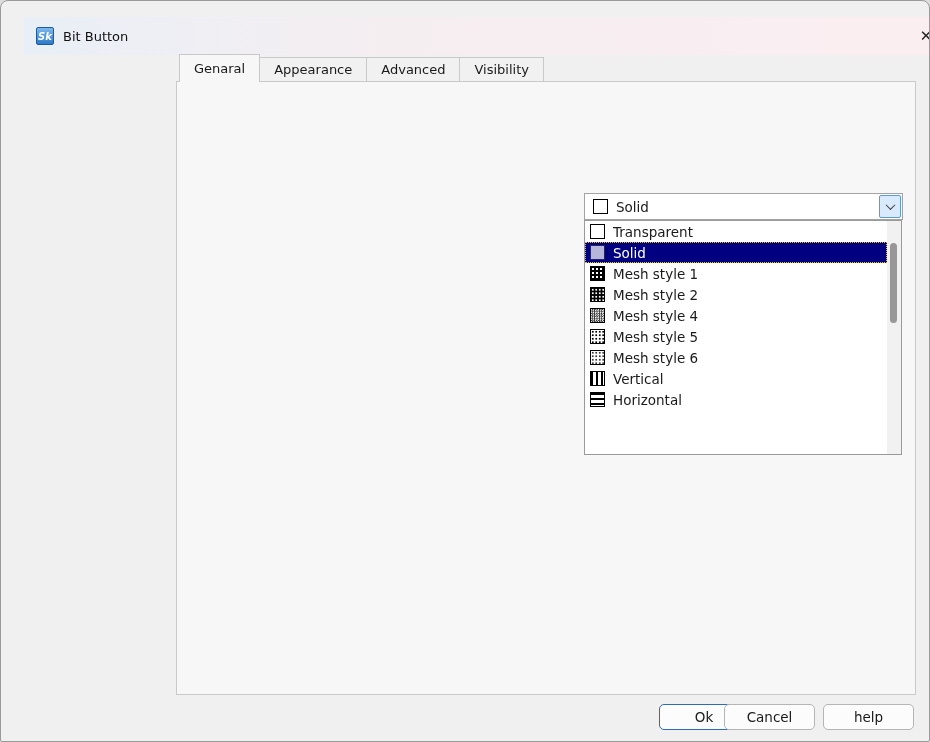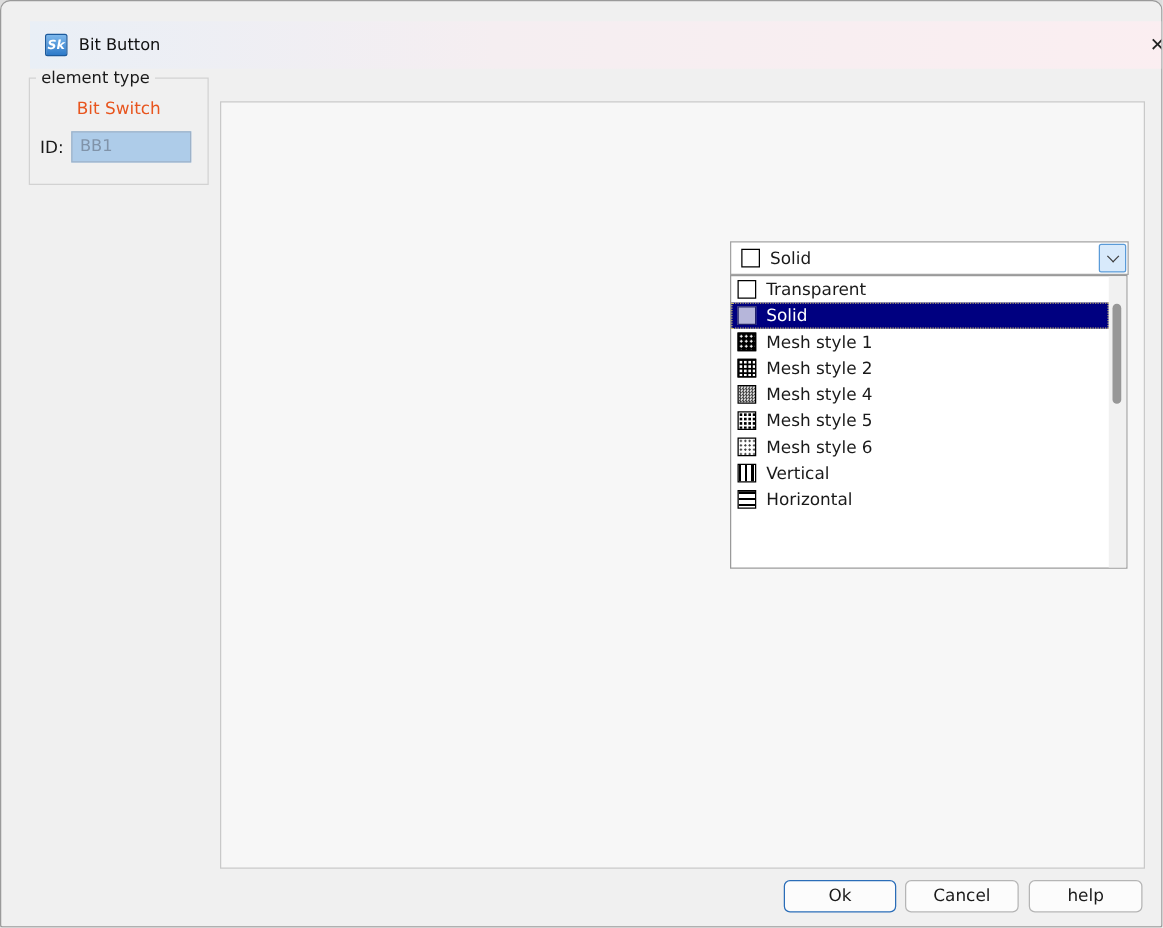--- a/index.html
+++ b/index.html
@@ -101,46 +101,44 @@
   .sw-mesh5 { background-color:#fff; background-image:radial-gradient(#000 1.1px,transparent 1.2px); background-size:3.5px 3.5px; }
   .sw-mesh6 { background-color:#fff; background-image:radial-gradient(#3a3a3a .9px,transparent 1px); background-size:3.5px 3.5px; }
   .sw-mesh7 { background-color:#fff; background-image:radial-gradient(#606060 .8px,transparent .9px); background-size:4.5px 4.5px; }
   .sw-horizontal { background:repeating-linear-gradient(to bottom,#000 0 2px,#fff 2px 5px); }
   .sw-vertical { background:repeating-linear-gradient(to right,#000 0 2px,#fff 2px 5px); }
   .dd-scroll-track { position:absolute; right:0; top:0; bottom:0; width:14px; background:#f1f1f1; }
   .dd-scroll-thumb { position:absolute; left:3px; width:7px; top:22px; height:80px; background:#979797; border-radius:4px; }
   
   .footer-btn { position:absolute; top:703px; height:26px; background:#fcfcfc;
     border:1px solid #b5b5b5; border-radius:5px; text-align:center; line-height:24px; font-size:13.5px; }
-  #ok-btn { left:626px; width:90px; border:1px solid #2a6db8; }
+  #ok-btn { left:658px; width:90px; border:1px solid #2a6db8; }
   #cancel-btn { left:723px; width:91px; }
   #help-btn { left:822px; width:91px; }
 </style>
 </head>
 <body>
 
 <div id="window">
 
   <div id="titlebar">
     <div class="app-icon">Sk</div>
     <div class="title-text">Bit Button</div>
     <div class="close-btn">✕</div>
   </div>
 
-  <fieldset id="fs-element">
-    <legend>element type</legend>
-    <div class="type-name" style="color: rgb(232, 85, 30);">Bit Switch</div>
-    <div class="id-row">
-      <span class="llabel" style="position:static">ID:</span>
-      <span class="id-field">BB1</span>
-    </div>
-  </fieldset>
-
-
-
+
+
+
+  <div id="tabstrip">
+    <div class="tab selected">Genaral</div>
+    <div class="tab">Appearance</div>
+    <div class="tab">Advanced</div>
+    <div class="tab">Visibility</div>
+  </div>
   <div id="tabpanel"></div>
 
   <div class="rlabel" style="left:175px;width:110px;top:98px">State:</div>
   <div id="state1" class="state-btn">1</div>
   <div id="state0" class="state-btn">0</div>
 
   <div class="rlabel" style="left:175px;width:110px;top:134px">Border Color:</div>
   <div class="swatch-btn" style="left: 293px; top: 126px; background: rgb(217, 217, 217);"></div>
 
   <div class="pushbtn" style="left:809px;top:125px;width:91px;height:27px;line-height:25px">Shape</div>

